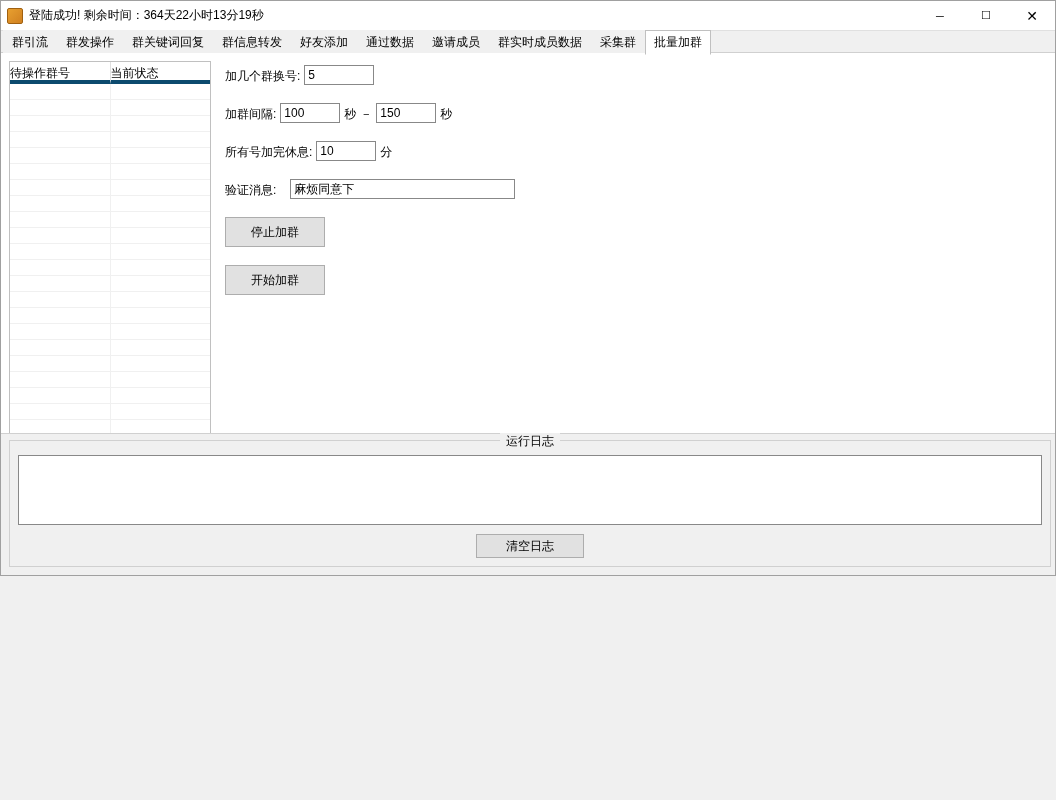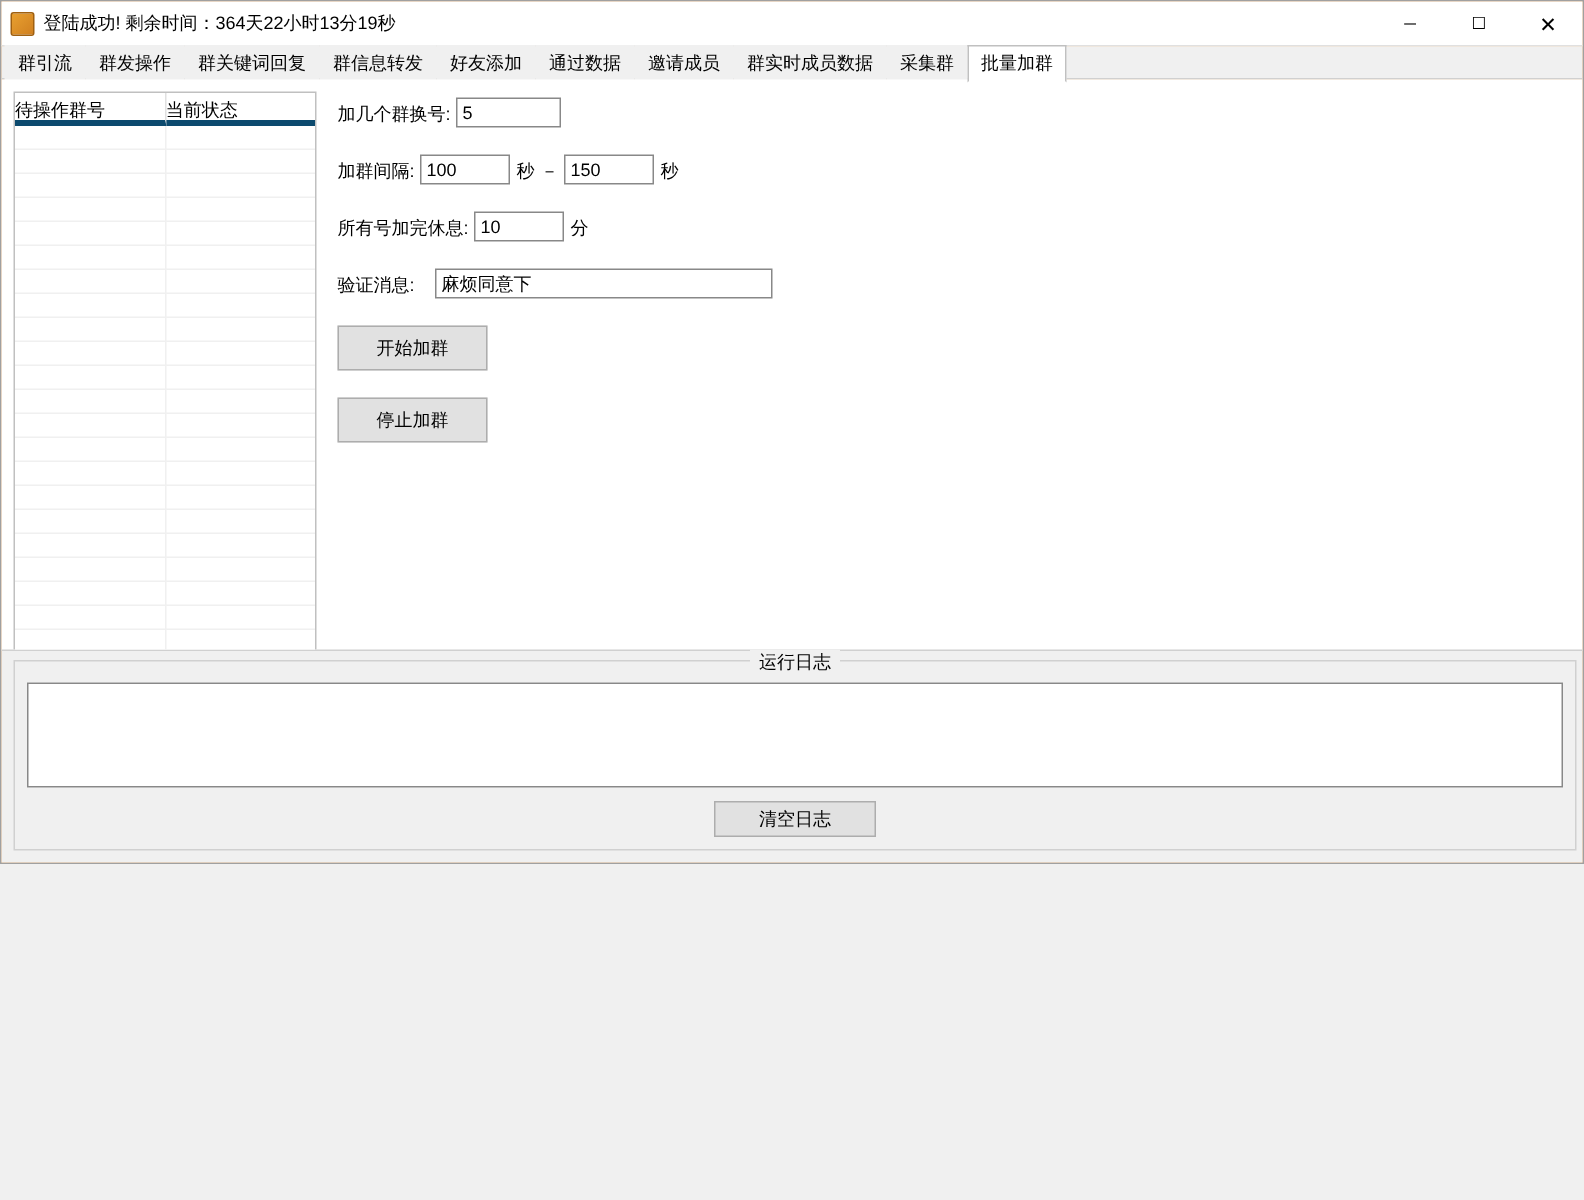--- a/index.html
+++ b/index.html
@@ -380,24 +380,24 @@
         <input class="txt med" value="10" style="">
         <span class="form-label">分</span>
       </div>
 
       <div class="form-row">
         <span class="form-label">验证消息:</span>
         <input class="txt long" value="麻烦同意下" style="">
       </div>
 
       <div class="btn-row">
+        <button class="btn">停止加群</button>
+      </div>
+      <div class="btn-row">
         <button class="btn">开始加群</button>
-      </div>
-      <div class="btn-row">
-        <button class="btn">停止加群</button>
       </div>
 
     </div>
   </div>
 
   <div class="log-section">
     <div class="log-group">
       <div class="log-legend">运行日志</div>
       <textarea class="log-box" readonly="" style=""></textarea>
       <button class="clear-btn">清空日志</button>

